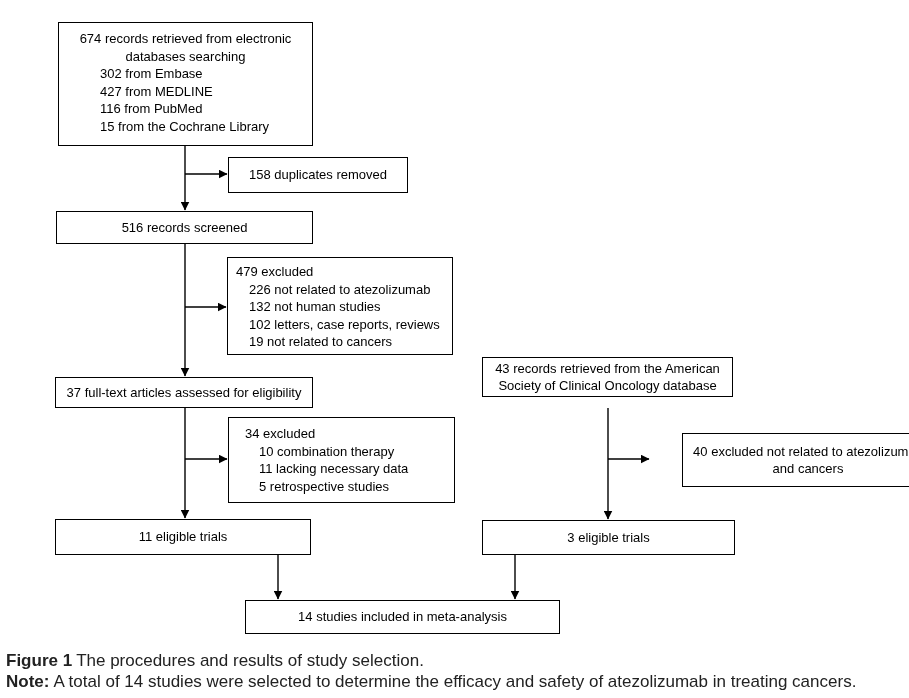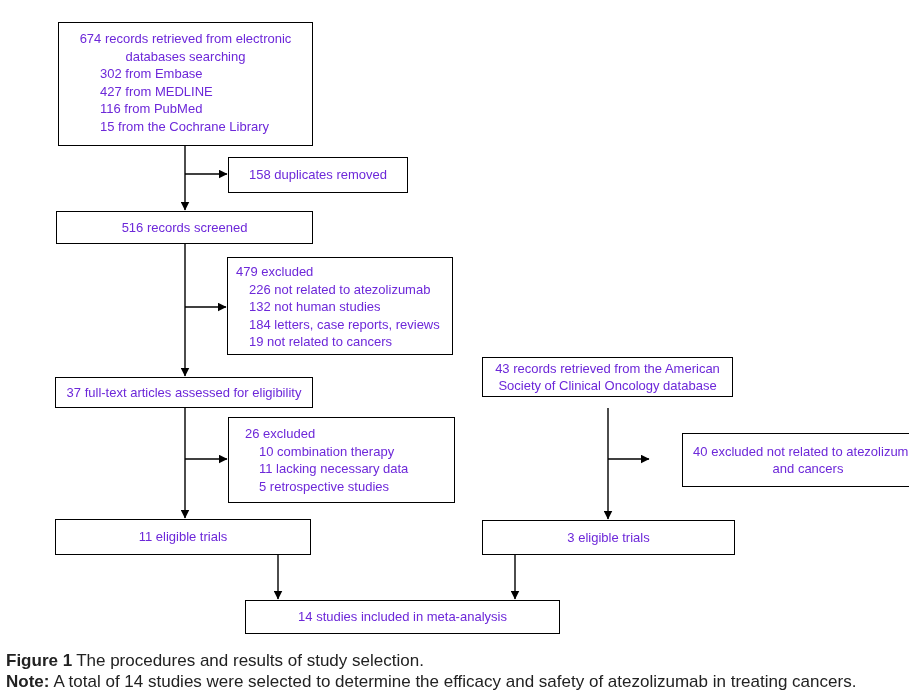--- a/index.html
+++ b/index.html
@@ -12,21 +12,21 @@
     overflow:hidden;
   }
   #arrows{position:absolute;left:0;top:0;pointer-events:none;}
   .box{
     position:absolute;
     box-sizing:border-box;
     border:1.5px solid #000000;
     background:#ffffff;
     font-size:13px;
     line-height:17.5px;
-    color:#6d28d9;
+    color:#000000;
   }
   .box.center{
     display:flex;align-items:center;justify-content:center;
     text-align:center;padding:2px 6px;
   }
   .cline{text-align:center;}
   .caption{
     position:absolute;left:6px;top:650px;
     font-size:17px;line-height:21px;color:#222222;
   }
@@ -69,34 +69,34 @@
   </div>
 
   <div class="box center" style="left:56px;top:211px;width:257px;height:33px;">
     <span>516 records screened</span>
   </div>
 
   <div class="box" style="left:227px;top:257px;width:226px;height:98px;padding:5px 4px 0 8px;">
     <div>479 excluded</div>
     <div style="padding-left:13px">226 not related to atezolizumab</div>
     <div style="padding-left:13px">132 not human studies</div>
-    <div style="padding-left:13px">184 letters, case reports, reviews</div>
+    <div style="padding-left:13px">102 letters, case reports, reviews</div>
     <div style="padding-left:13px">19 not related to cancers</div>
   </div>
 
   <div class="box center" style="left:55px;top:377px;width:258px;height:31px;">
     <span>37 full-text articles assessed for eligibility</span>
   </div>
 
   <div class="box center" style="left:482px;top:357px;width:251px;height:40px;line-height:17px;">
     <span>43 records retrieved from the American Society of Clinical Oncology database</span>
   </div>
 
   <div class="box" style="left:228px;top:417px;width:227px;height:86px;padding:7px 4px 0 16px;">
-    <div>26 excluded</div>
+    <div>34 excluded</div>
     <div style="padding-left:14px">10 combination therapy</div>
     <div style="padding-left:14px">11 lacking necessary data</div>
     <div style="padding-left:14px">5 retrospective studies</div>
   </div>
 
   <div class="box center" style="left:650px;top:433px;width:252px;height:54px;line-height:17px;margin-left:32px;">
     <span>40 excluded not related to atezolizumab and cancers</span>
   </div>
 
   <div class="box center" style="left:55px;top:519px;width:256px;height:36px;">

